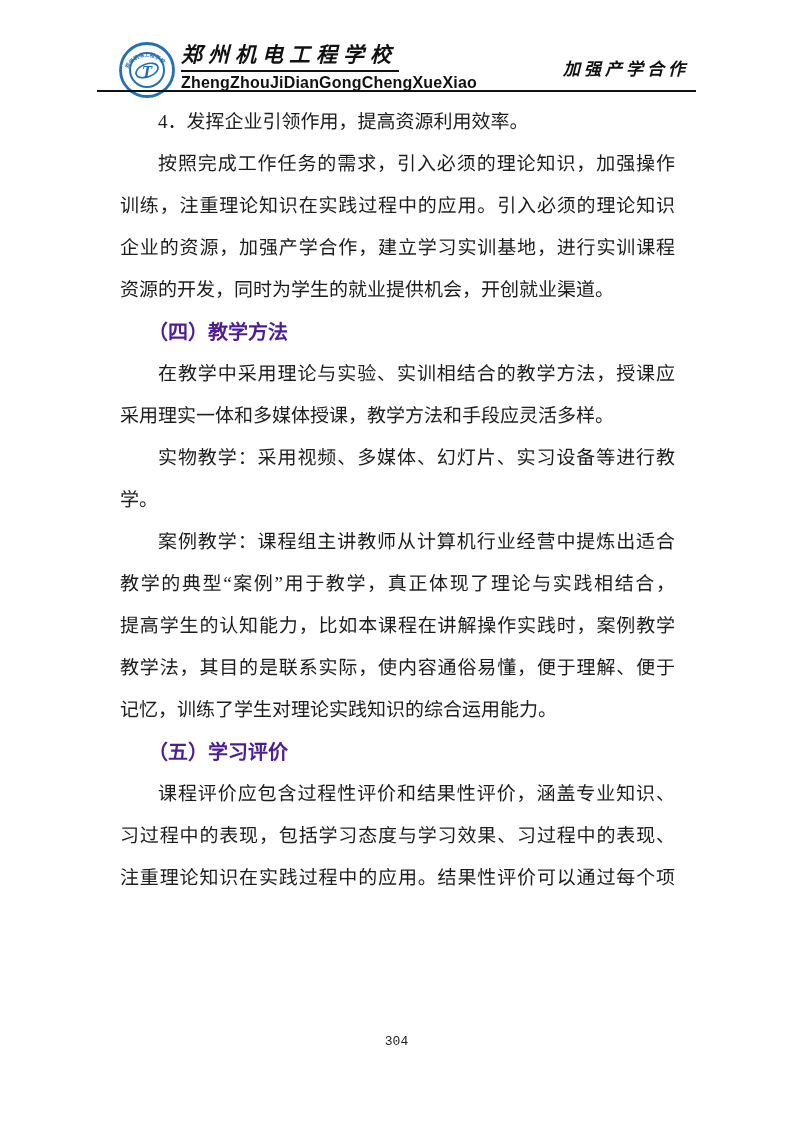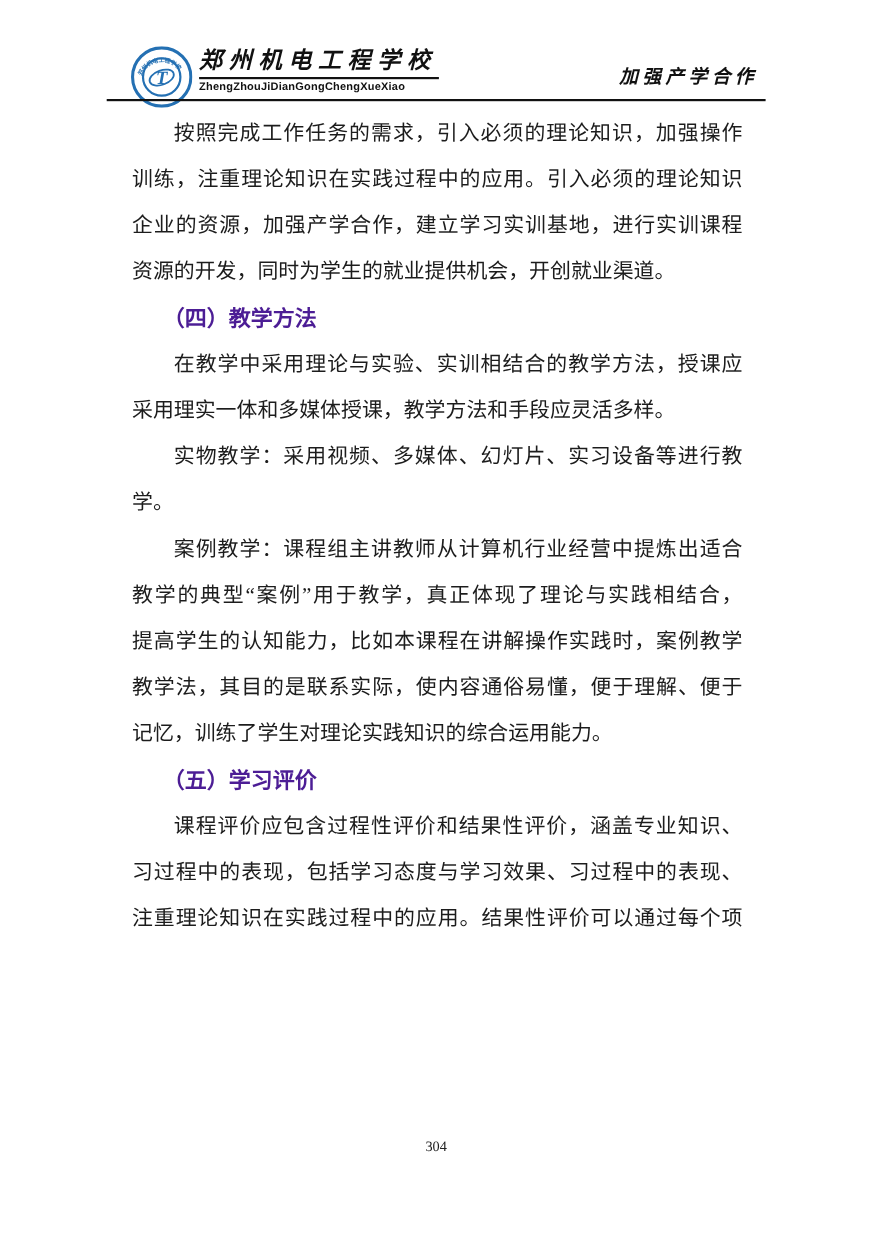--- a/index.html
+++ b/index.html
@@ -42,21 +42,21 @@
   }
   .name-underline {
     width: 218px;
     height: 2px;
     background: #111111;
     margin-top: 2px;
   }
   .school-pinyin {
     margin-top: 2px;
     font-family: "Liberation Sans", "DejaVu Sans", sans-serif;
-    font-size: 10px;
+    font-size: 16px;
     font-weight: bold;
     letter-spacing: 0.2px;
     white-space: nowrap;
     color: #111111;
   }
   .major {
     position: absolute;
     right: 104px;
     top: 55px;
     font-size: 17px;
@@ -105,21 +105,21 @@
     color: #4c1d95;
   }
 
   
   .footer {
     position: absolute;
     left: 0;
     top: 1034px;
     width: 100%;
     text-align: center;
-    font-family: Liberation Serif, serif;
+    font-family: Liberation Mono, monospace;
     font-size: 13px;
     color: #222222;
   }
 </style>
 </head>
 <body>
 
 <div class="page">
 
   <div class="logo">
@@ -139,20 +139,23 @@
     <div class="school-name">郑州机电工程学校</div>
     <div class="name-underline"></div>
     <div class="school-pinyin">ZhengZhouJiDianGongChengXueXiao</div>
   </div>
 
   <div class="major">加强产学合作</div>
 
   <div class="rule"></div>
 
   <main class="doc-body" id="doc-body">
+      <div class="para">
+        <div class="line first">4．发挥企业引领作用，提高资源利用效率。</div>
+      </div>
       <div class="para">
         <div class="line first stretch">按照完成工作任务的需求，引入必须的理论知识，加强操作</div>
         <div class="line stretch">训练，注重理论知识在实践过程中的应用。引入必须的理论知识</div>
         <div class="line stretch">企业的资源，加强产学合作，建立学习实训基地，进行实训课程</div>
         <div class="line">资源的开发，同时为学生的就业提供机会，开创就业渠道。</div>
       </div>
       <div class="heading">（四）教学方法</div>
       <div class="para">
         <div class="line first stretch">在教学中采用理论与实验、实训相结合的教学方法，授课应</div>
         <div class="line">采用理实一体和多媒体授课，教学方法和手段应灵活多样。</div>

